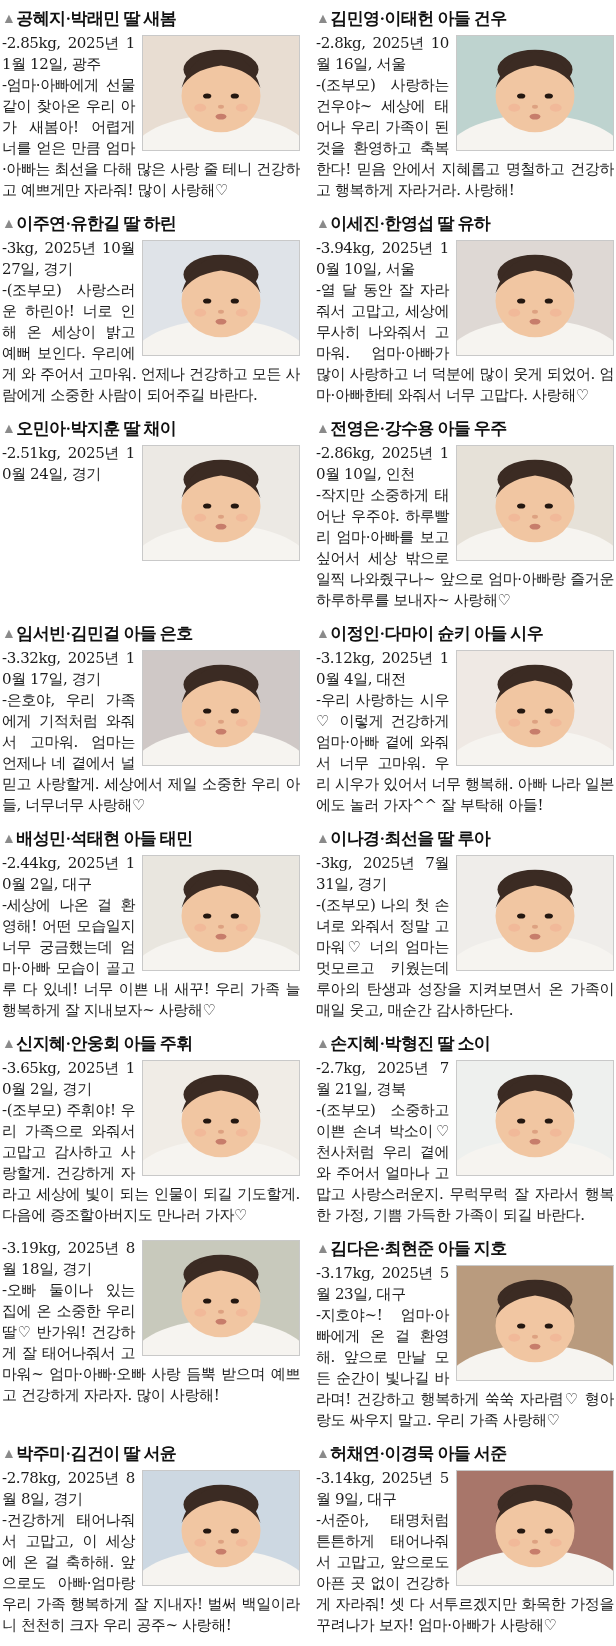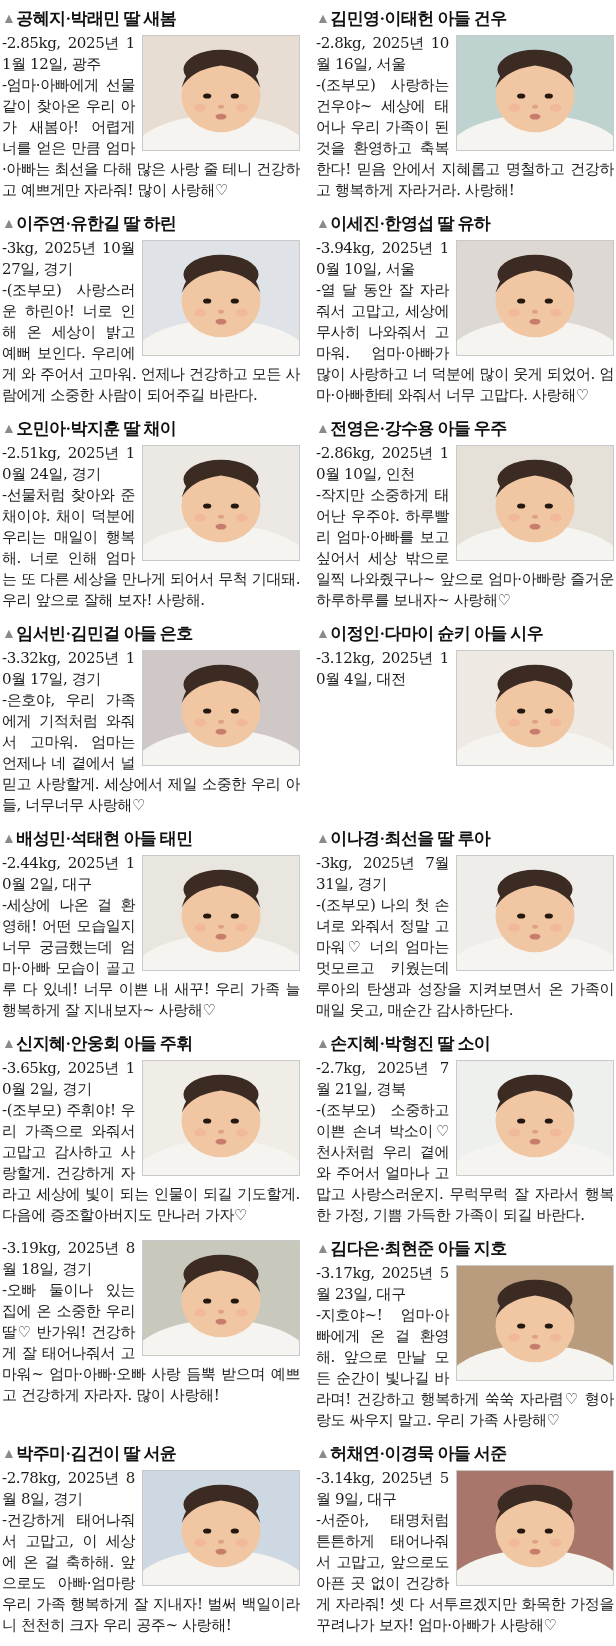--- a/index.html
+++ b/index.html
@@ -160,21 +160,20 @@
           <path d="M39,53 Q49,18 79,16 Q109,18 119,53 Q109,34 79,30 Q49,34 39,53 Z" fill="#3b2b23"></path>
           <ellipse cx="65" cy="61" rx="4.2" ry="2.6" fill="#241811"></ellipse>
           <ellipse cx="93" cy="61" rx="4.2" ry="2.6" fill="#241811"></ellipse>
           <ellipse cx="79" cy="72" rx="3" ry="2" fill="#dda181"></ellipse>
           <ellipse cx="79" cy="82" rx="5.5" ry="3" fill="#c77d6b"></ellipse>
           <ellipse cx="58" cy="73" rx="6" ry="4" fill="#f0a08a" opacity="0.35"></ellipse>
           <ellipse cx="100" cy="73" rx="6" ry="4" fill="#f0a08a" opacity="0.35"></ellipse>
         </svg>
       </div>
       <p>-2.51kg, 2025년 10월 24일, 경기</p>
-      <p>-선물처럼 찾아와 준 채이야. 채이 덕분에 우리는 매일이 행복해. 너로 인해 엄마는 또 다른 세상을 만나게 되어서 무척 기대돼. 우리 앞으로 잘해 보자! 사랑해.</p>
     </div>
   </div>
 
   <div class="entry">
     <div class="entry-header"><span class="marker">▲</span><span>전영은·강수용 아들 우주</span></div>
     <div class="entry-body">
       <div class="photo">
         <svg viewBox="0 0 158 116" preserveAspectRatio="none">
           <rect x="0" y="0" width="158" height="116" fill="#e6e1d8"></rect>
           <ellipse cx="79" cy="124" rx="92" ry="44" fill="#f6f4f0"></ellipse>
@@ -229,20 +228,21 @@
           <path d="M39,53 Q49,18 79,16 Q109,18 119,53 Q109,34 79,30 Q49,34 39,53 Z" fill="#3b2b23"></path>
           <ellipse cx="65" cy="61" rx="4.2" ry="2.6" fill="#241811"></ellipse>
           <ellipse cx="93" cy="61" rx="4.2" ry="2.6" fill="#241811"></ellipse>
           <ellipse cx="79" cy="72" rx="3" ry="2" fill="#dda181"></ellipse>
           <ellipse cx="79" cy="82" rx="5.5" ry="3" fill="#c77d6b"></ellipse>
           <ellipse cx="58" cy="73" rx="6" ry="4" fill="#f0a08a" opacity="0.35"></ellipse>
           <ellipse cx="100" cy="73" rx="6" ry="4" fill="#f0a08a" opacity="0.35"></ellipse>
         </svg>
       </div>
       <p>-3.12kg, 2025년 10월 4일, 대전</p>
+      <p>-우리 사랑하는 시우♡ 이렇게 건강하게 엄마·아빠 곁에 와줘서 너무 고마워. 우리 시우가 있어서 너무 행복해. 아빠 나라 일본에도 놀러 가자^^ 잘 부탁해 아들!</p>
     </div>
   </div>
 
   <div class="entry">
     <div class="entry-header"><span class="marker">▲</span><span>배성민·석태현 아들 태민</span></div>
     <div class="entry-body">
       <div class="photo">
         <svg viewBox="0 0 158 116" preserveAspectRatio="none">
           <rect x="0" y="0" width="158" height="116" fill="#e9e6df"></rect>
           <ellipse cx="79" cy="124" rx="92" ry="44" fill="#f6f4f0"></ellipse>

